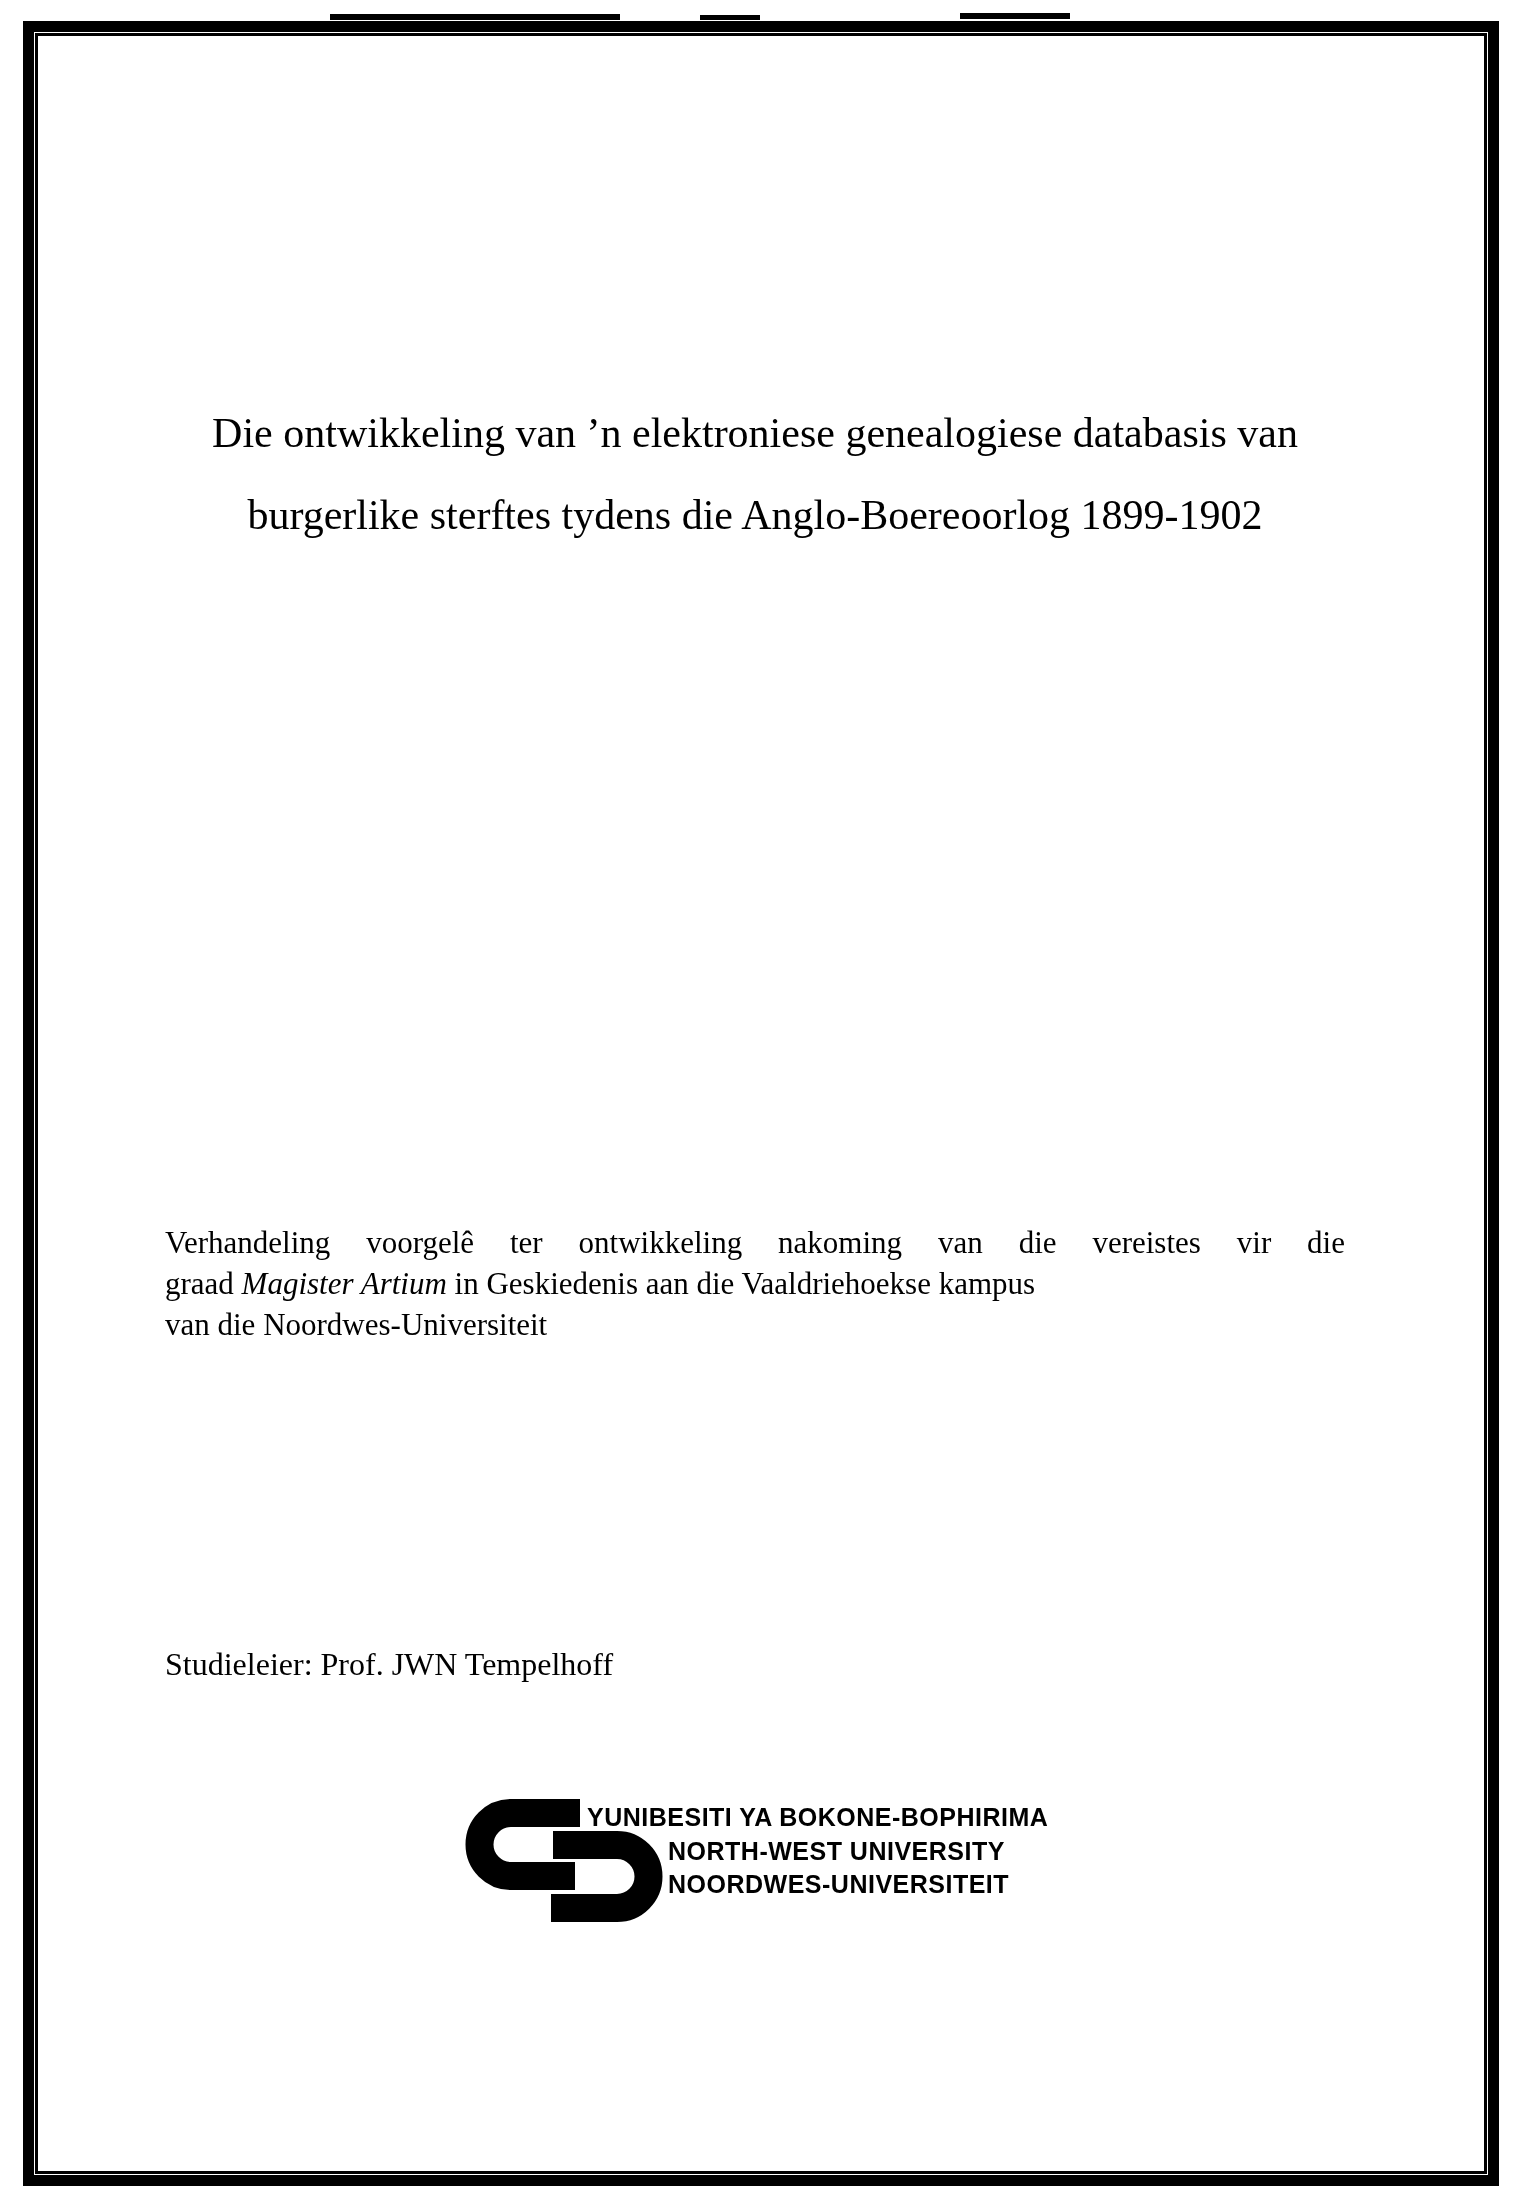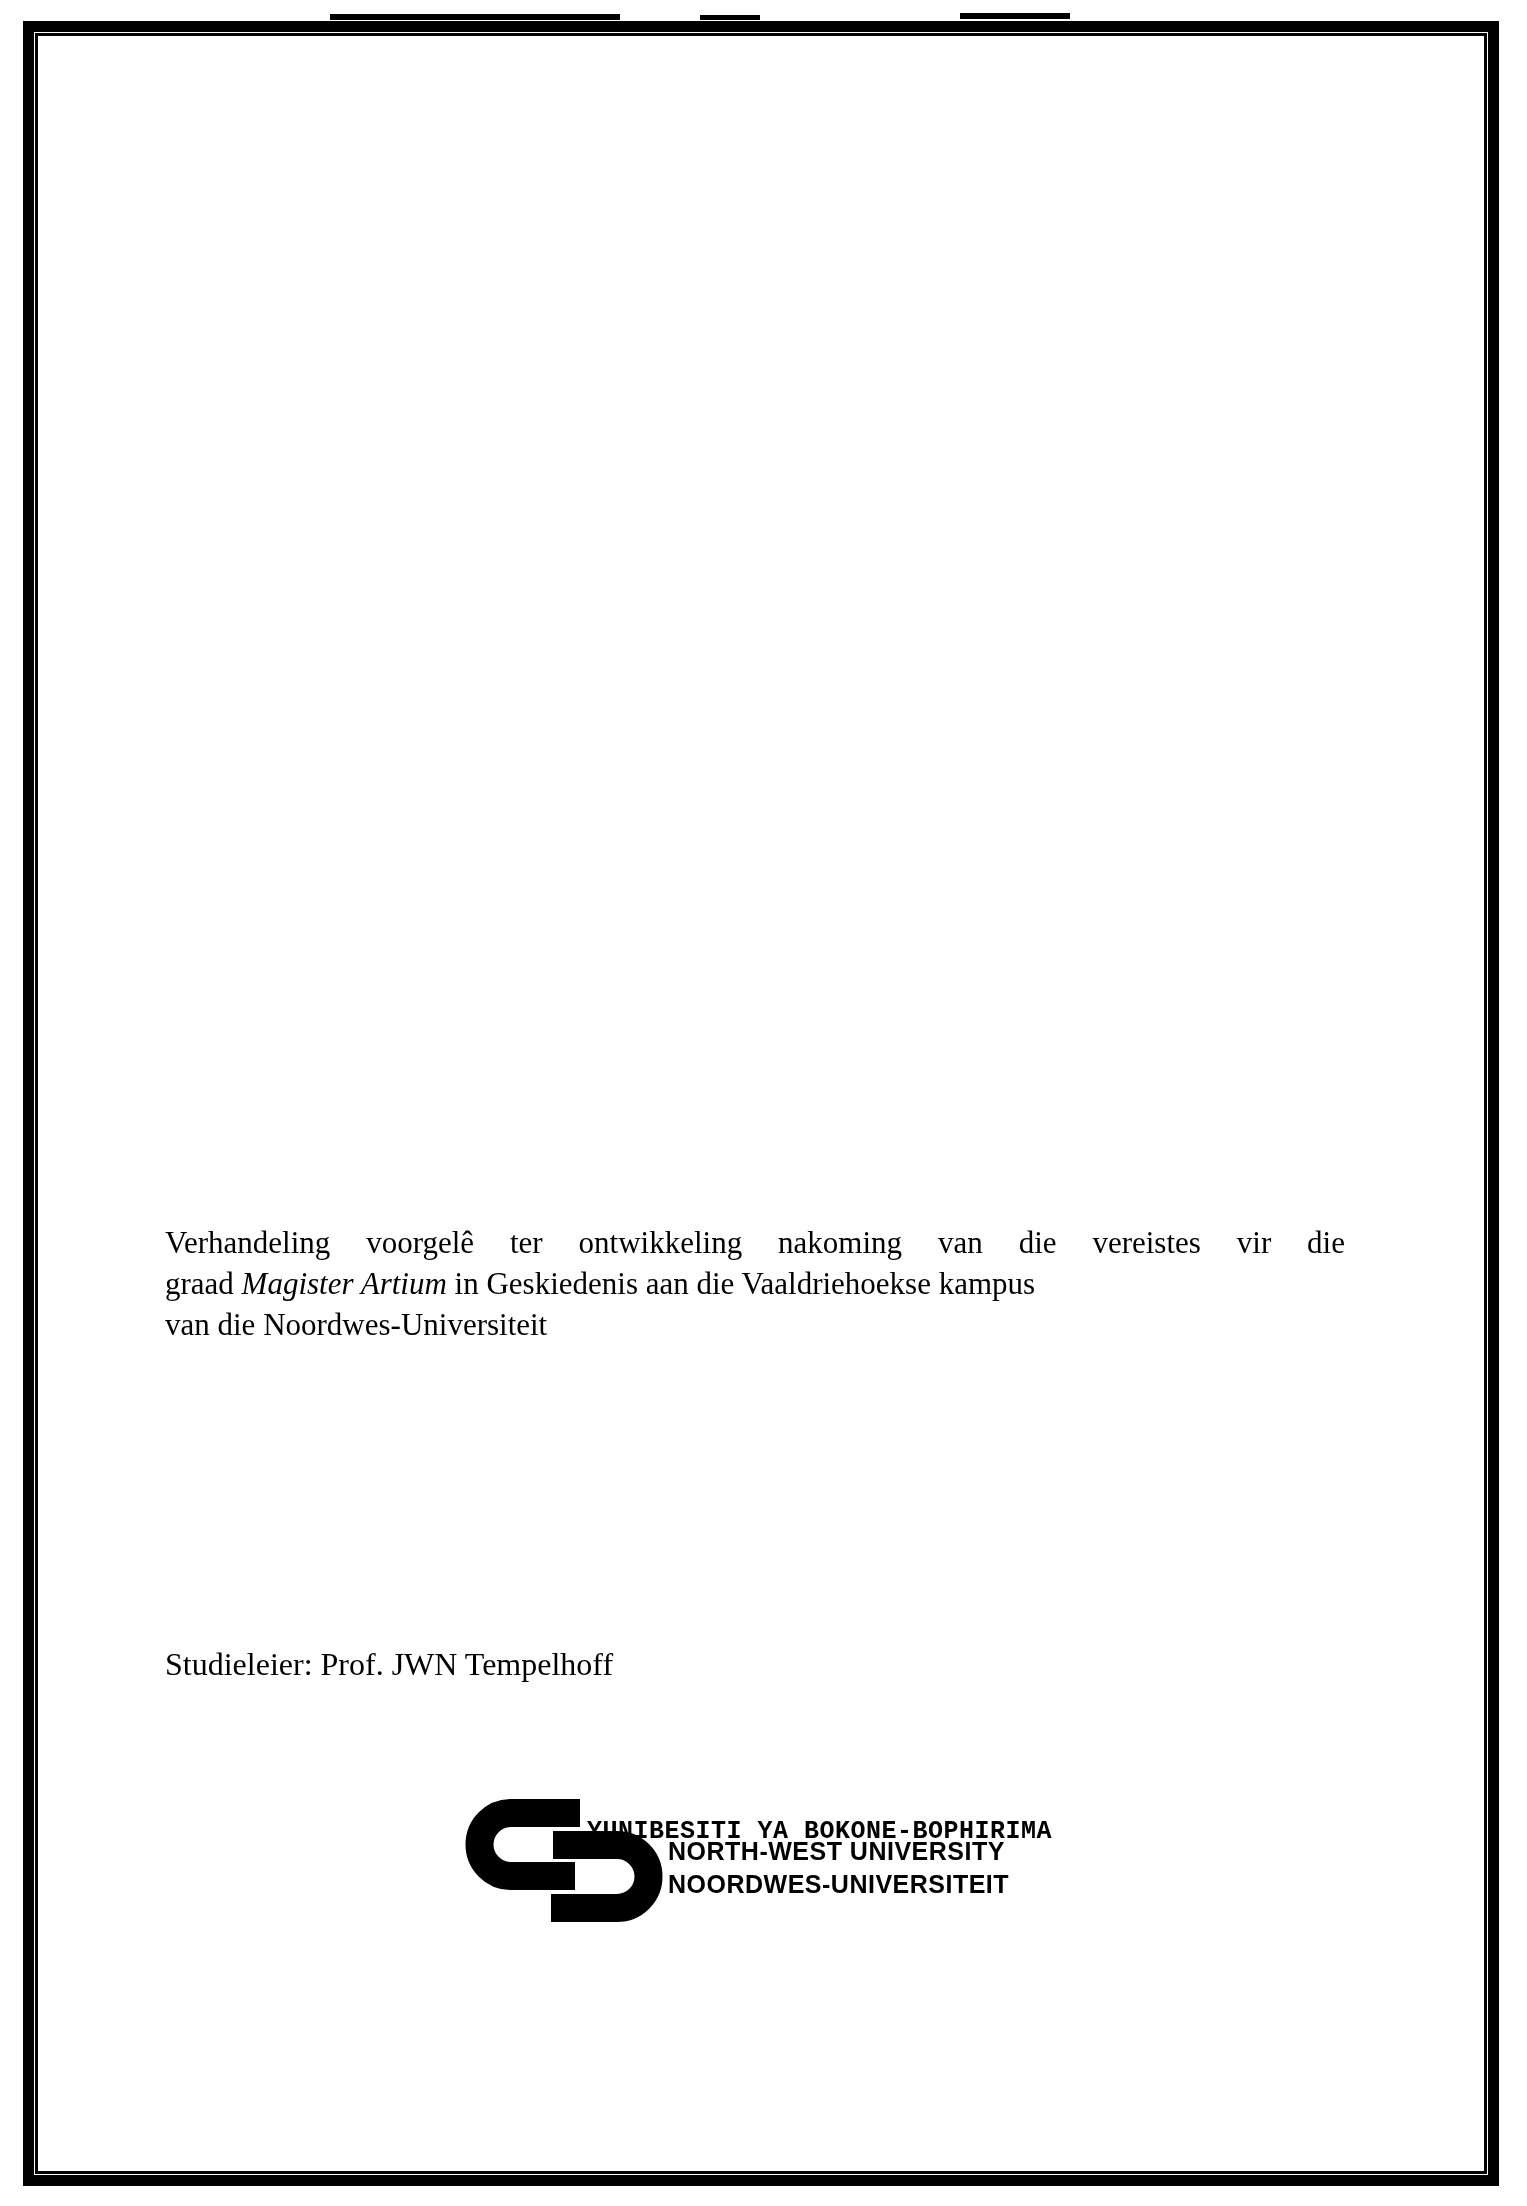--- a/index.html
+++ b/index.html
@@ -83,40 +83,44 @@
   }
   .logo-text {
     font-family: "Liberation Sans", "DejaVu Sans", sans-serif;
     font-weight: 700;
     font-size: 25px;
     line-height: 33px;
     letter-spacing: 0.5px;
     white-space: nowrap;
     position: absolute;
   }
-  .logo-line1 { left: 122px; top: 17px; font-family: Liberation Mono, monospace; }
+  .logo-line1 { left: 122px; top: 3px; }
   .logo-line2 { left: 203px; top: 37px; }
   .logo-line3 { left: 203px; top: 70px; }
   .italic { font-style: italic; text-align: right; }
 </style>
 </head>
 <body>
 
 <div class="page">
 
   <div class="scan-artifact spk1"></div>
   <div class="scan-artifact spk2"></div>
   <div class="scan-artifact spk3"></div>
 
   <div class="frame-outer">
     <div class="frame-inner"></div>
   </div>
 
   <div class="content">
 
+    <div class="title">
+      <div>Die ontwikkeling van ’n elektroniese genealogiese databasis van</div>
+      <div>burgerlike sterftes tydens die Anglo-Boereoorlog 1899-1902</div>
+    </div>
 
 
 
     <div class="submission">
       <div class="justified-line">Verhandeling voorgelê ter ontwikkeling nakoming van die vereistes vir die</div>
       <div><span>graad </span><span class="italic">Magister Artium</span><span> in Geskiedenis aan die Vaaldriehoekse kampus</span></div>
       <div>van die Noordwes-Universiteit</div>
     </div>
 
     <div class="supervisor-block">

